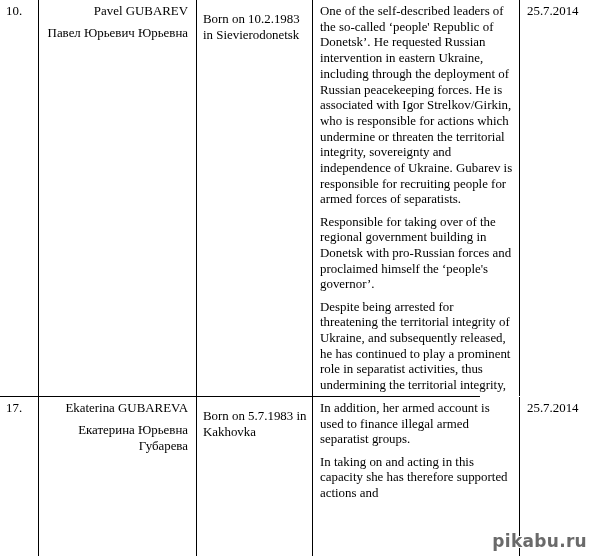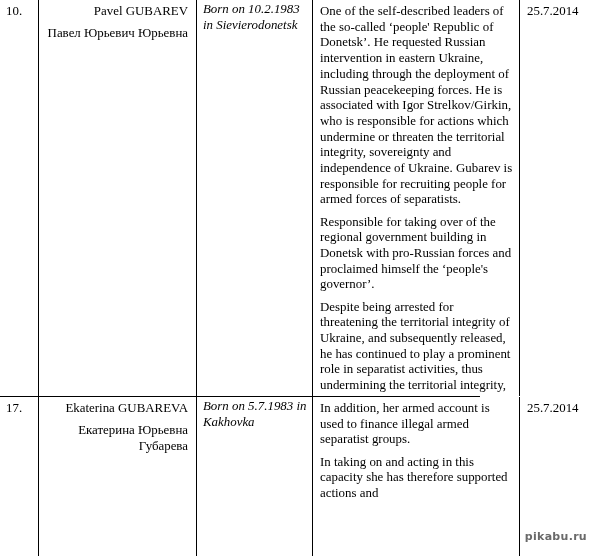--- a/index.html
+++ b/index.html
@@ -38,35 +38,35 @@
     border-right: 1px solid #000000;
     font-size: 12.9px;
     line-height: 15.7px;
     overflow: hidden;
   }
   .cell.col-date {
     border-right: none;
   }
   .col-num    { padding: 4px 2px 0 6px; }
   .col-name   { padding: 4px 8px 0 7px; text-align: right; }
-  .col-born   { padding: 2px 4px 0 6px; font-style: italic; }
+  .col-born   { padding: 12px 4px 0 6px; }
   .col-reason { padding: 4px 5px 0 7px; }
   .col-date   { padding: 4px 2px 0 7px; }
   .cell p {
     margin: 0 0 6.5px 0;
   }
   .cell p:last-child {
     margin-bottom: 0;
   }
   .watermark {
     position: absolute;
     right: 13px;
-    bottom: 13px;
+    bottom: 5px;
     font-family: "DejaVu Sans", sans-serif;
-    font-size: 11px;
+    font-size: 17px;
     font-weight: bold;
     letter-spacing: 0.3px;
     color: #6a6a6a;
     text-shadow:
       -1px -1px 0 #ffffff,
        1px -1px 0 #ffffff,
       -1px  1px 0 #ffffff,
        1px  1px 0 #ffffff;
   }
 </style>

